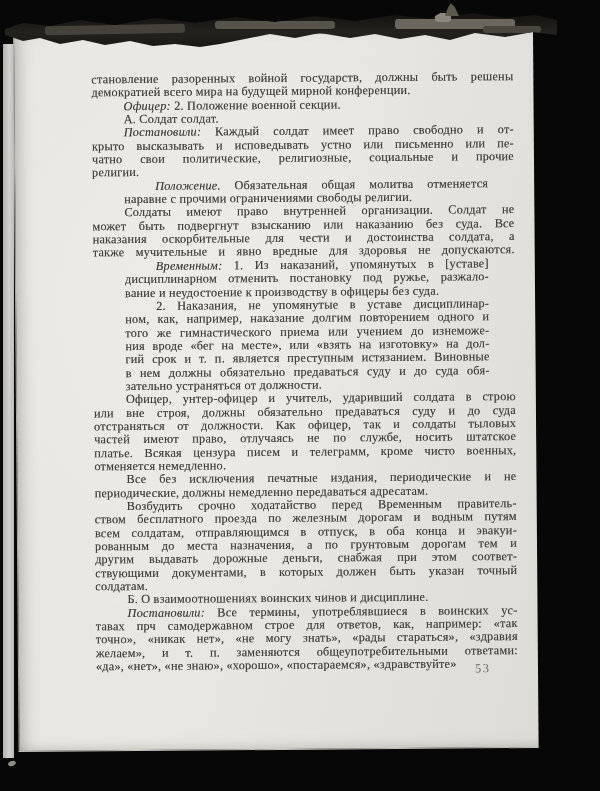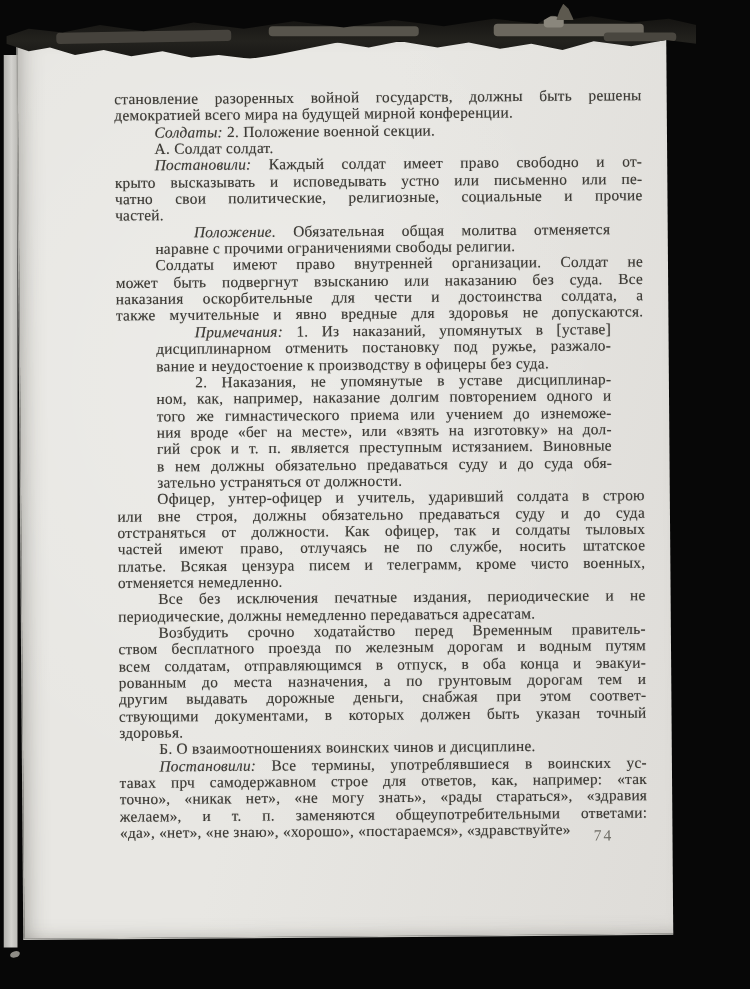--- a/index.html
+++ b/index.html
@@ -83,33 +83,33 @@
 </head>
 <body>
 
 <div class="scan">
   <div class="under-strip"></div>
 
   <div class="page">
     <div class="text">
         <div class="line body j"><span>становление разоренных войной государств, должны быть решены</span></div>
         <div class="line body"><span>демократией всего мира на будущей мирной конференции.</span></div>
-        <div class="line body-first"><span class="ital">Солдаты:</span><span> 2. Положение военной секции.</span></div>
+        <div class="line body-first"><span class="ital">Офицер:</span><span> 2. Положение военной секции.</span></div>
         <div class="line body-first"><span>А. Солдат солдат.</span></div>
         <div class="line body-first j"><span class="ital">Постановили:</span><span> Каждый солдат имеет право свободно и от-</span></div>
         <div class="line body j"><span>крыто высказывать и исповедывать устно или письменно или пе-</span></div>
         <div class="line body j"><span>чатно свои политические, религиозные, социальные и прочие</span></div>
-        <div class="line body"><span>частей.</span></div>
+        <div class="line body"><span>религии.</span></div>
         <div class="line note-first j"><span class="ital">Положение.</span><span> Обязательная общая молитва отменяется</span></div>
         <div class="line note"><span>наравне с прочими ограничениями свободы религии.</span></div>
         <div class="line body-first j"><span>Солдаты имеют право внутренней организации. Солдат не</span></div>
         <div class="line body j"><span>может быть подвергнут взысканию или наказанию без суда. Все</span></div>
         <div class="line body j"><span>наказания оскорбительные для чести и достоинства солдата, а</span></div>
         <div class="line body j"><span>также мучительные и явно вредные для здоровья не допускаются.</span></div>
-        <div class="line note-first j"><span class="ital">Примечания:</span><span> 1. Из наказаний, упомянутых в [уставе]</span></div>
+        <div class="line note-first j"><span class="ital">Временным:</span><span> 1. Из наказаний, упомянутых в [уставе]</span></div>
         <div class="line note j"><span>дисциплинарном отменить постановку под ружье, разжало-</span></div>
         <div class="line note"><span>вание и неудостоение к производству в офицеры без суда.</span></div>
         <div class="line note-first j"><span>2. Наказания, не упомянутые в уставе дисциплинар-</span></div>
         <div class="line note j"><span>ном, как, например, наказание долгим повторением одного и</span></div>
         <div class="line note j"><span>того же гимнастического приема или учением до изнеможе-</span></div>
         <div class="line note j"><span>ния вроде «бег на месте», или «взять на изготовку» на дол-</span></div>
         <div class="line note j"><span>гий срок и т. п. является преступным истязанием. Виновные</span></div>
         <div class="line note j"><span>в нем должны обязательно предаваться суду и до суда обя-</span></div>
         <div class="line note"><span>зательно устраняться от должности.</span></div>
         <div class="line body-first j"><span>Офицер, унтер-офицер и учитель, ударивший солдата в строю</span></div>
@@ -119,29 +119,29 @@
         <div class="line body j"><span>платье. Всякая цензура писем и телеграмм, кроме чисто военных,</span></div>
         <div class="line body"><span>отменяется немедленно.</span></div>
         <div class="line body-first j"><span>Все без исключения печатные издания, периодические и не</span></div>
         <div class="line body"><span>периодические, должны немедленно передаваться адресатам.</span></div>
         <div class="line body-first j"><span>Возбудить срочно ходатайство перед Временным правитель-</span></div>
         <div class="line body j"><span>ством бесплатного проезда по железным дорогам и водным путям</span></div>
         <div class="line body j"><span>всем солдатам, отправляющимся в отпуск, в оба конца и эвакуи-</span></div>
         <div class="line body j"><span>рованным до места назначения, а по грунтовым дорогам тем и</span></div>
         <div class="line body j"><span>другим выдавать дорожные деньги, снабжая при этом соответ-</span></div>
         <div class="line body j"><span>ствующими документами, в которых должен быть указан точный</span></div>
-        <div class="line body"><span>здоровья.</span></div>
+        <div class="line body"><span>солдатам.</span></div>
         <div class="line body-first"><span>Б. О взаимоотношениях воинских чинов и дисциплине.</span></div>
         <div class="line body-first j"><span class="ital">Постановили:</span><span> Все термины, употреблявшиеся в воинских ус-</span></div>
         <div class="line body j"><span>тавах прч самодержавном строе для ответов, как, например: «так</span></div>
         <div class="line body j"><span>точно», «никак нет», «не могу знать», «рады стараться», «здравия</span></div>
         <div class="line body j"><span>желаем», и т. п. заменяются общеупотребительными ответами:</span></div>
         <div class="line body"><span>«да», «нет», «не знаю», «хорошо», «постараемся», «здравствуйте»</span></div>
       </div>
-    <div class="pageno">74</div>
+    <div class="pageno">53</div>
   </div>
 
   <div class="ragged">
     <div class="patch patch1"></div>
     <div class="patch patch2"></div>
     <div class="patch patch3"></div>
     <div class="patch patch4"></div>
     <div class="patch patch5"></div>
   </div>
   <div class="tuft"></div>

